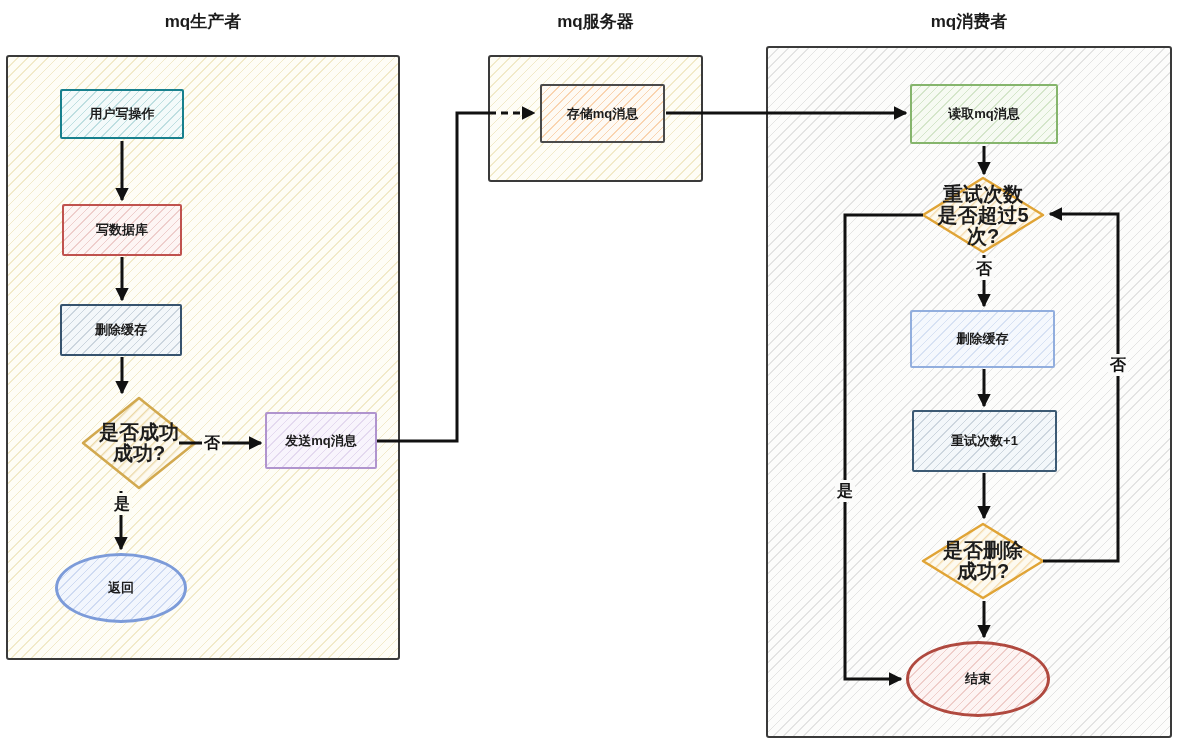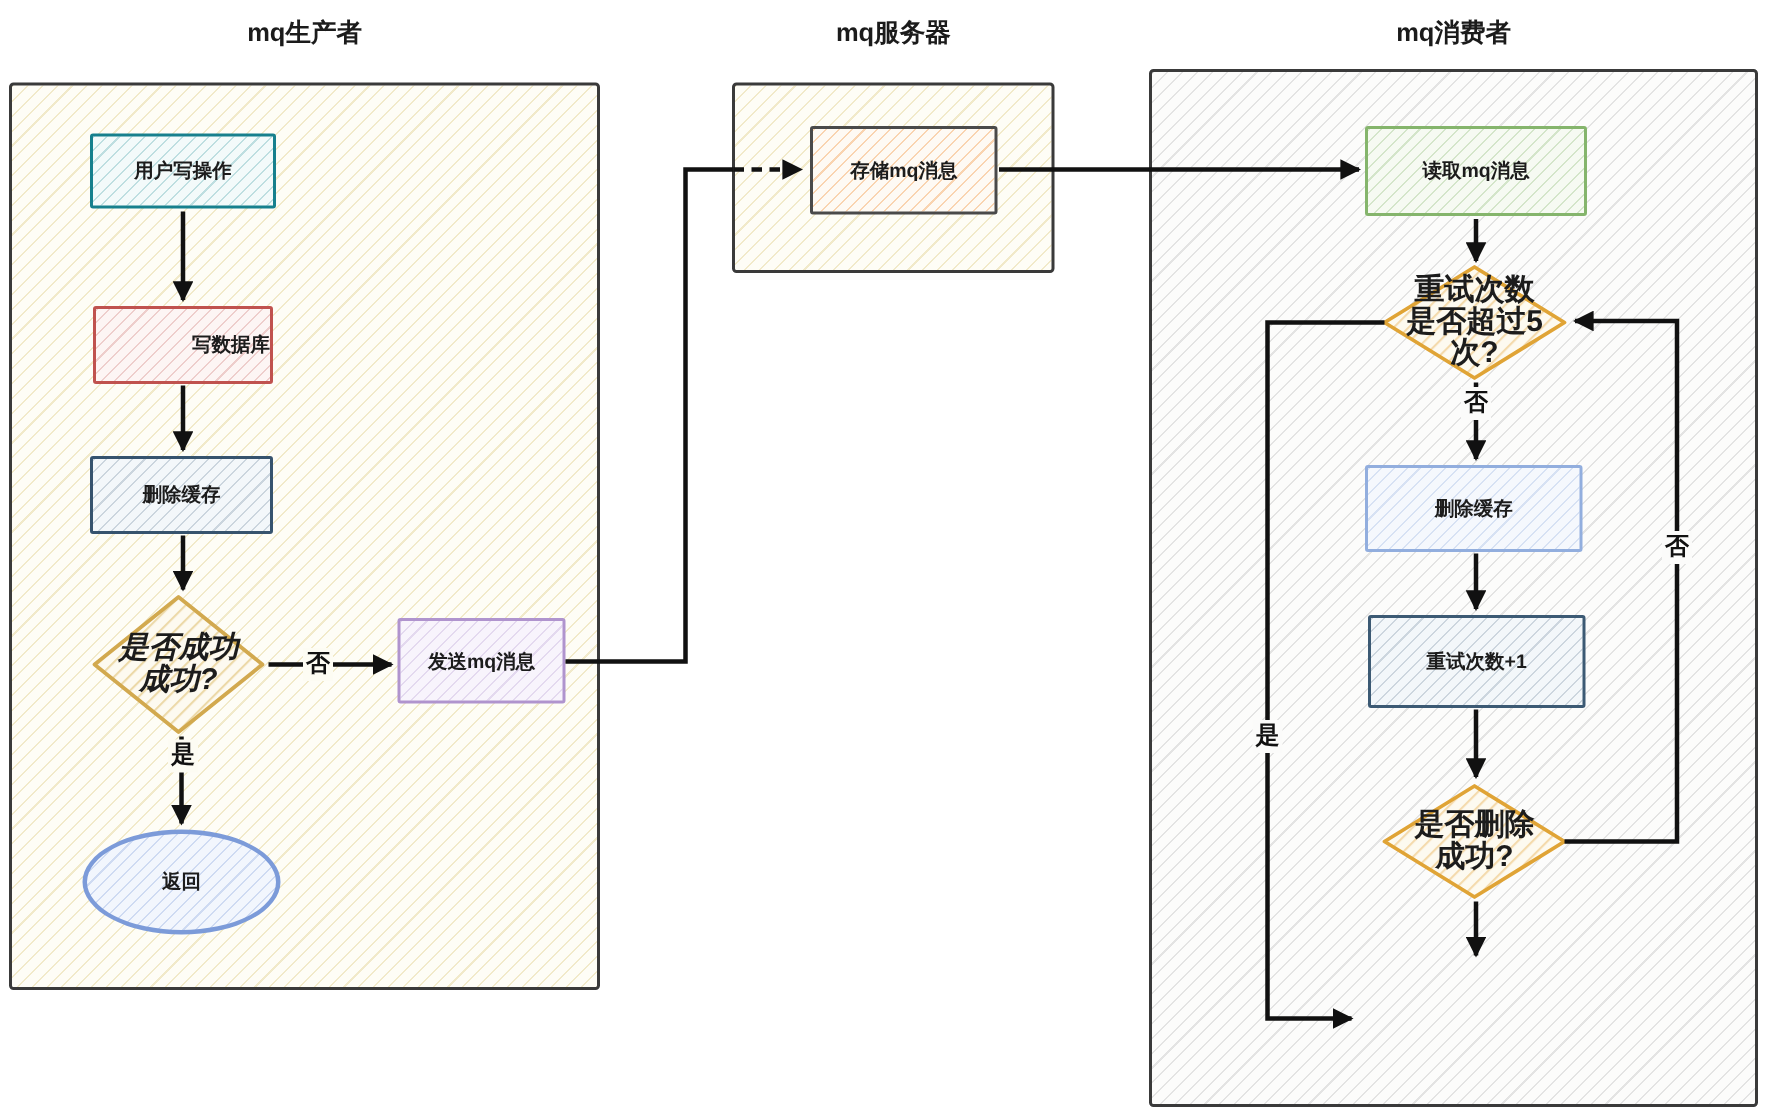--- a/index.html
+++ b/index.html
@@ -43,21 +43,21 @@
     border-style: solid;
     border-radius: 2px;
     font-size: 13px;
     font-weight: 600;
     color: #1c1c1c;
     text-align: center;
     line-height: 20px;
   }
   .ellipse { border-radius: 50%; }
   .n-teal   { border-color:#17808d; background-color:#f3fafa; background-image:repeating-linear-gradient(135deg, rgba(32,140,148,0.25) 0 1px, transparent 1px 6px); }
-  .n-red    { border-color:#c0524e; background-color:#fdf5f4; background-image:repeating-linear-gradient(135deg, rgba(199,104,100,0.28) 0 1px, transparent 1px 6px);justify-content:flex-end; }
+  .n-red    { border-color:#c0524e; background-color:#fdf5f4; background-image:repeating-linear-gradient(135deg, rgba(199,104,100,0.28) 0 1px, transparent 1px 6px); }
   .n-navy   { border-color:#36536e; background-color:#f3f7fa; background-image:repeating-linear-gradient(135deg, rgba(84,112,138,0.25) 0 1px, transparent 1px 6px); }
   .n-purple { border-color:#b094ce; background-color:#f8f4fc; background-image:repeating-linear-gradient(135deg, rgba(176,148,206,0.28) 0 1px, transparent 1px 6px); }
   .n-orange { border-color:#4a4a4a; background-color:#fefaf4; background-image:repeating-linear-gradient(135deg, rgba(243,159,82,0.42) 0 1px, transparent 1px 6px);align-items:center; }
   .n-green  { border-color:#85b56c; background-color:#f6faf2; background-image:repeating-linear-gradient(135deg, rgba(133,181,108,0.30) 0 1px, transparent 1px 6px); }
   .n-ltblue { border-color:#92aede; background-color:#f5f8fd; background-image:repeating-linear-gradient(135deg, rgba(146,174,222,0.30) 0 1px, transparent 1px 6px); }
   .n-slate  { border-color:#3c5a74; background-color:#f3f7fa; background-image:repeating-linear-gradient(135deg, rgba(90,115,140,0.25) 0 1px, transparent 1px 6px); }
   .e-blue   { border-color:#7c9bd9; border-width:3px; background-color:#f2f6fd; background-image:repeating-linear-gradient(135deg, rgba(124,155,217,0.30) 0 1px, transparent 1px 6px); }
   .e-red    { border-color:#b0493f; border-width:3px; background-color:#fdf4f3; background-image:repeating-linear-gradient(135deg, rgba(203,106,96,0.28) 0 1px, transparent 1px 6px); }
   .diamond { position: absolute; }
   .diamond svg { display: block; }
@@ -105,21 +105,21 @@
   <div class="node n-teal" style="left:60px; top:89px; width:124px; height:50px;">
     <span>用户写操作</span>
   </div>
   <div class="node n-red" style="left:62px; top:204px; width:120px; height:52px;">
     <span>写数据库</span>
   </div>
   <div class="node n-navy" style="left:60px; top:304px; width:122px; height:52px;">
     <span>删除缓存</span>
   </div>
 
-  <div class="diamond" style="left:61px; top:396px; width:116px; height:94px;font-style:italic;">
+  <div class="diamond" style="left:81px; top:396px; width:116px; height:94px;">
     <svg width="116" height="94" viewBox="0 0 116 94">
       <defs>
         <pattern id="hatchGold1" width="7" height="7" patternUnits="userSpaceOnUse" patternTransform="rotate(-45)">
           <rect width="7" height="7" fill="#fdfaf0"></rect>
           <rect width="7" height="1.4" fill="rgba(214,178,80,0.45)"></rect>
         </pattern>
       </defs>
       <polygon points="58,2 114,47 58,92 2,47" fill="url(#hatchGold1)" stroke-width="2.5" stroke-linejoin="round" stroke="#d2a94f"></polygon>
     </svg>
     <div class="dtext" style="width:92px;">是否成功成功?</div>
@@ -166,20 +166,23 @@
         <pattern id="hatchGold3" width="7" height="7" patternUnits="userSpaceOnUse" patternTransform="rotate(-45)">
           <rect width="7" height="7" fill="#fdfaf0"></rect>
           <rect width="7" height="1.4" fill="rgba(230,170,70,0.40)"></rect>
         </pattern>
       </defs>
       <polygon points="62,2 122,39 62,76 2,39" fill="url(#hatchGold3)" stroke-width="2.5" stroke-linejoin="round" stroke="#e0a436"></polygon>
     </svg>
     <div class="dtext" style="width:92px;">是否删除成功?</div>
   </div>
 
+  <div class="node ellipse e-red" style="left:906px; top:641px; width:144px; height:76px;">
+    <span>结束</span>
+  </div>
 
   <svg class="arrows" width="1177" height="745" viewBox="0 0 1177 745">
     <defs>
       <marker id="ah" viewBox="0 0 10 10" refX="9" refY="5" markerWidth="4.6" markerHeight="4.6" orient="auto-start-reverse">
         <path d="M0,0 L10,5 L0,10 z" fill="#111111"></path>
       </marker>
     </defs>
     <g stroke="#111111" stroke-width="3" fill="none">
       <path d="M122 141 L122 200" marker-end="url(#ah)"></path>
       <path d="M122 257 L122 300" marker-end="url(#ah)"></path>

